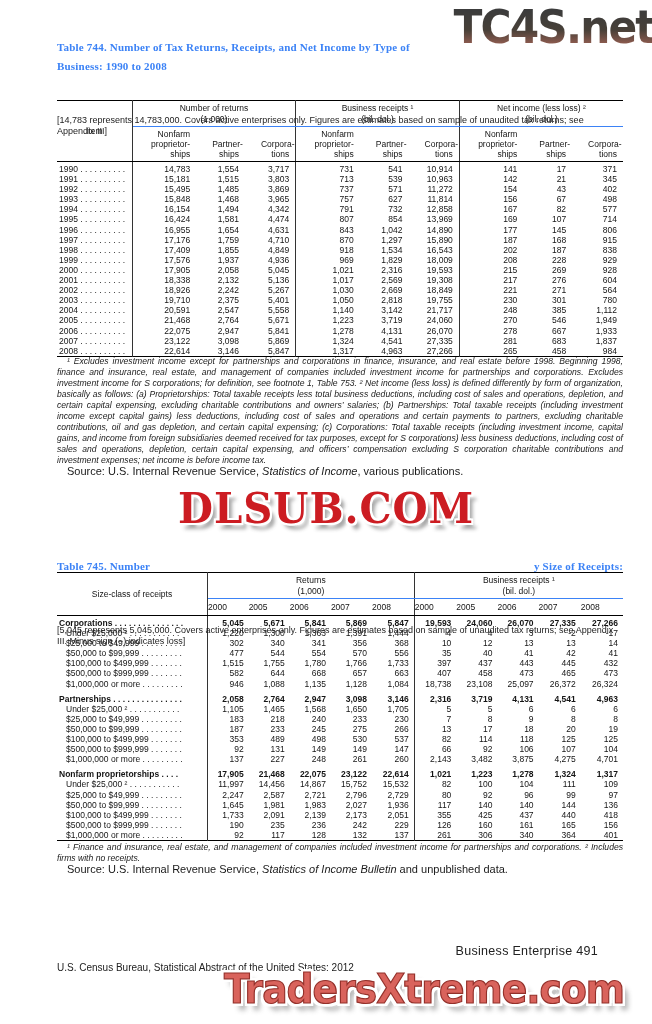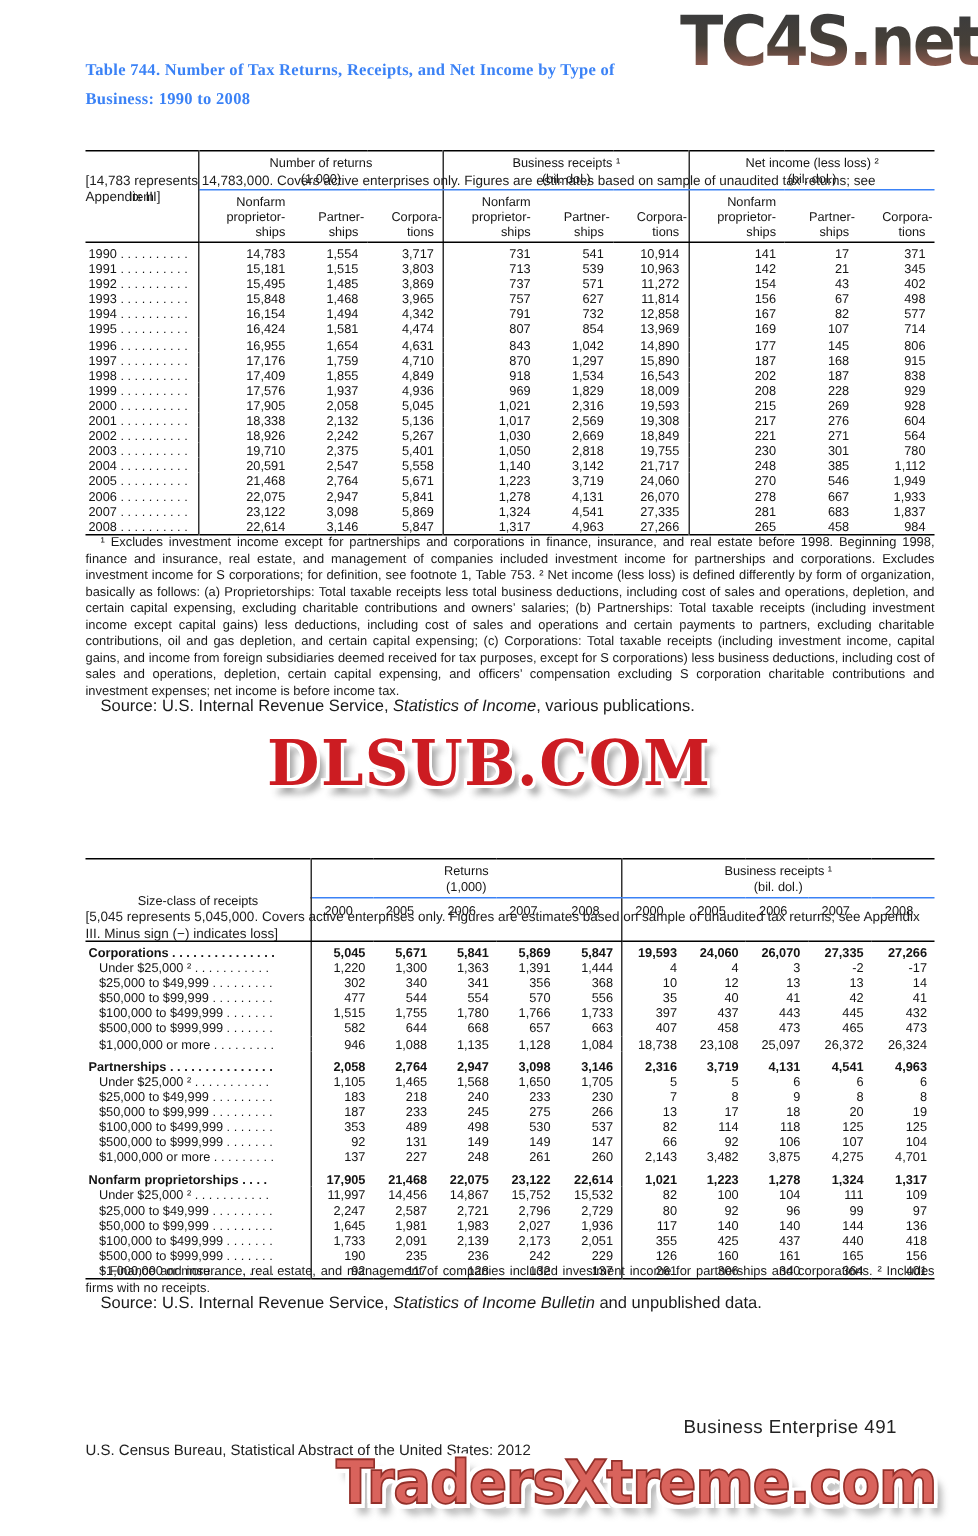--- a/index.html
+++ b/index.html
@@ -11,32 +11,32 @@
   .title-split{display:flex;justify-content:space-between;}
   .bracket-note{font-size:9px;line-height:11px;color:#1c1c1c;position:relative;z-index:2;}
 
   
   table{border-collapse:collapse;table-layout:fixed;width:566px;border-top:1.6px solid #000;border-bottom:1.6px solid #000;background:#fff;}
   th,td{margin:0;padding:0;font-size:8.5px;font-weight:normal;color:#141414;}
   thead th{vertical-align:middle;}
   th.group{white-space:pre-line;text-align:center;line-height:11px;border-bottom:1px solid #3b82f6;padding:2px 0 1px 0;}
   th.stubhead{text-align:center;vertical-align:middle;border-right:1px solid #333;border-bottom:1.6px solid #000;line-height:11px;white-space:pre-line;}
   th.colhead{white-space:pre-line;text-align:right;line-height:10px;padding:2px 6px 2px 16px;border-bottom:1.6px solid #000;vertical-align:bottom;}
-  th.yearhead{text-align:center;padding:2px 5px 14px 0;border-bottom:1.6px solid #000;line-height:12px;}
+  th.yearhead{text-align:left;padding:2px 5px 2px 0;border-bottom:1.6px solid #000;line-height:12px;}
   .sep{border-right:1px solid #333;}
   td.lbl{white-space:nowrap;overflow:hidden;text-align:left;padding:0 3px 0 2px;border-right:1px solid #333;line-height:10.1px;}
   td.lbl.ind{padding-left:9px;margin-top:27px;}
   td.num{text-align:right;padding:0 6px 0 0;line-height:10.1px;white-space:nowrap;}
   #table745 td.num{padding-right:5px;}
   tr.bold td{font-weight:bold;}
   tr.gap td{padding-top:5px;}
   tbody tr:first-child td{padding-top:2px;}
 
   
-  .footnote{font-size:8.6px;line-height:11px;text-align:justify;text-indent:10px;color:#1a1a1a;}
+  .footnote{font-size:8.6px;line-height:11px;text-align:justify;text-indent:10px;color:#1a1a1a;font-style:italic;}
   .source-line{font-size:11px;line-height:11px;text-indent:10px;color:#1a1a1a;}
   .source-line .it{font-style:italic;}
 
   
   .footer-right{position:absolute;right:54px;top:944px;font-size:12.5px;color:#222;letter-spacing:.3px;z-index:2;}
   .footer-left{position:absolute;left:57px;top:962px;font-size:10px;color:#222;z-index:2;}
 
   
   .wm-top{position:absolute;top:0px;right:-2px;font-size:46px;font-weight:900;letter-spacing:-2px;
     font-family:"DejaVu Sans", sans-serif;z-index:1;
@@ -343,20 +343,24 @@
       </tbody>
   </table>
 </div>
 
 <div class="page-col" style="top:356px;">
   <div class="footnote">¹ Excludes investment income except for partnerships and corporations in finance, insurance, and real estate before 1998. Beginning 1998, finance and insurance, real estate, and management of companies included investment income for partnerships and corporations. Excludes investment income for S corporations; for definition, see footnote 1, Table 753. ² Net income (less loss) is defined differently by form of organization, basically as follows: (a) Proprietorships: Total taxable receipts less total business deductions, including cost of sales and operations, depletion, and certain capital expensing, excluding charitable contributions and owners’ salaries; (b) Partnerships: Total taxable receipts (including investment income except capital gains) less deductions, including cost of sales and operations and certain payments to partners, excluding charitable contributions, oil and gas depletion, and certain capital expensing; (c) Corporations: Total taxable receipts (including investment income, capital gains, and income from foreign subsidiaries deemed received for tax purposes, except for S corporations) less business deductions, including cost of sales and operations, depletion, certain capital expensing, and officers’ compensation excluding S corporation charitable contributions and investment expenses; net income is before income tax.</div>
   <div class="source-line"><span>Source: U.S. Internal Revenue Service, </span><span class="it">Statistics of Income</span><span>, various publications.</span></div>
 </div>
 
 <div class="page-col tbl-title" style="top:497px;">
+  <div class="title-split">
+    <span>Table 745. Number</span>
+    <span>y Size of Receipts:</span>
+  </div>
 </div>
 
 <div class="page-col bracket-note" style="top:546px;">[5,045 represents 5,045,000. Covers active enterprises only. Figures are estimates based on sample of unaudited tax returns; see Appendix III. Minus sign (−) indicates loss]</div>
 
 <div class="page-col" style="top:572px;">
   <table id="table745">
     <colgroup>
       <col style="width:150px">
       <col style="width:41px">
         <col style="width:41px">

